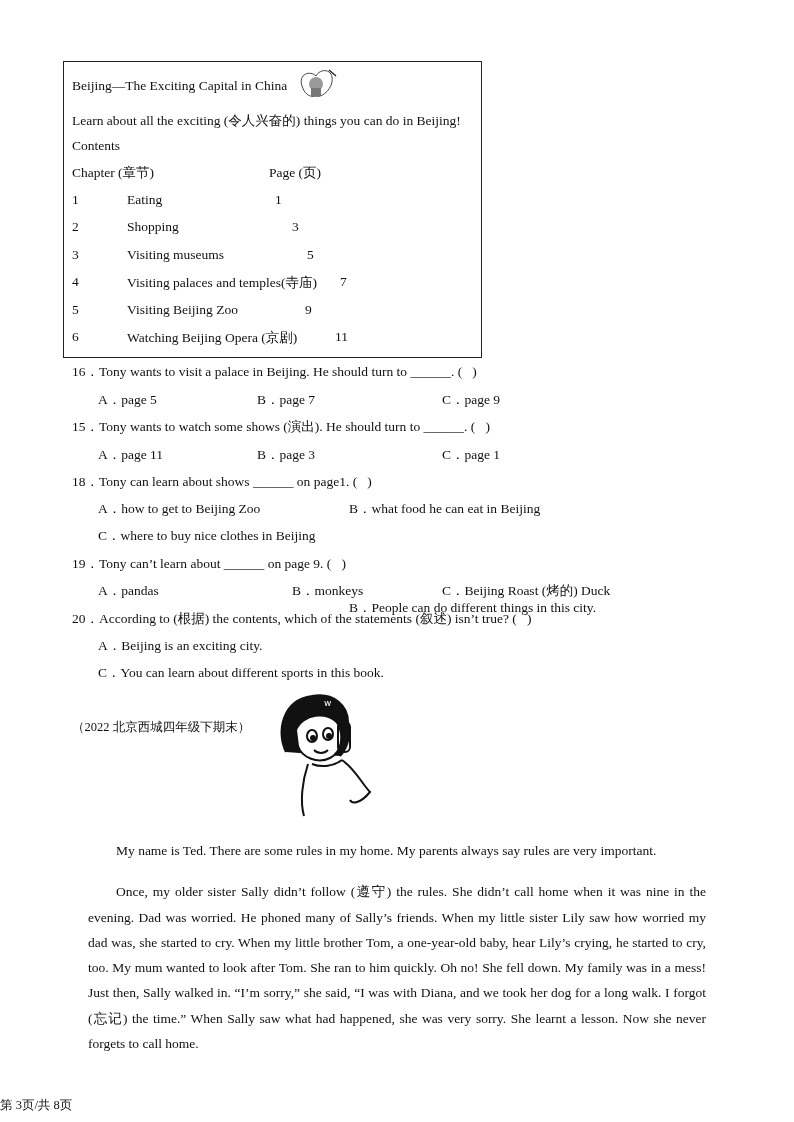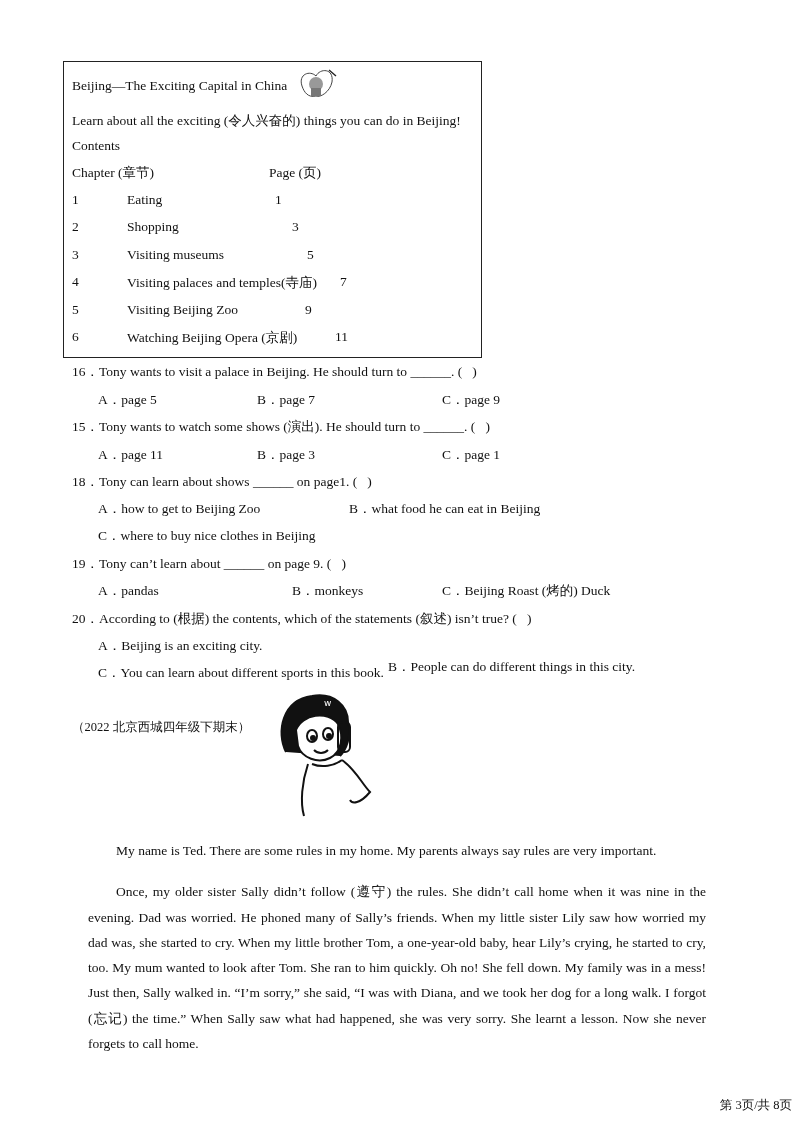--- a/index.html
+++ b/index.html
@@ -6,21 +6,21 @@
   body { width:794px; height:1122px; position:relative; overflow:hidden;
          font-family:"Liberation Serif","DejaVu Serif",serif; color:#111; font-size:13.5px; }
   .abs { position:absolute; white-space:nowrap; }
   .toc-box { position:absolute; left:63px; top:61px; width:419px; height:297px;
              border:1.3px solid #222; box-sizing:border-box; }
   .q { position:absolute; left:72px; white-space:nowrap; }
   .opt { position:absolute; white-space:nowrap; }
   .para { position:absolute; left:72px; width:650px; font-size:13.5px; line-height:25.3px; text-align:justify; }
   .para p { margin:16px; }
   .indent { text-indent:28px; }
-  .footer { position:absolute; left:0; width:792px; top:1097px; text-align:right; font-size:12.5px; }
+  .footer { position:absolute; left:0; width:792px; top:1097px; text-align:left; font-size:12.5px; }
 </style>
 </head>
 <body>
 
 <div class="toc-box"></div>
 <div class="abs" style="left:72px;top:78px;">Beijing—The Exciting Capital in China</div>
 <svg class="abs" style="left:296px;top:64px;" width="44" height="36">
   <path d="M6 22 C2 10 14 6 20 12 C24 4 38 4 36 18 C34 28 24 34 20 32 C12 34 8 28 6 22 Z" fill="none" stroke="#444" stroke-width="1"></path>
   <line x1="33" y1="6" x2="40" y2="12" stroke="#222" stroke-width="1.4"></line>
   <circle cx="20" cy="20" r="7" fill="#999"></circle>
@@ -86,21 +86,21 @@
 <div>
   <div class="q" style="top:555px;"><span>19．</span><span>Tony can’t learn about ______ on page 9. (&nbsp;&nbsp;&nbsp;)</span></div>
   <div class="opt" style="left:98px;top:582px;">A．pandas</div>
   <div class="opt" style="left:257px;top:582px;margin-left:35px;">B．monkeys</div>
   <div class="opt" style="left:442px;top:582px;">C．Beijing Roast (烤的) Duck</div>
 </div>
 
 <div>
   <div class="q" style="top:610px;"><span>20．</span><span>According to (根据) the contents, which of the statements (叙述) isn’t true? (&nbsp;&nbsp;&nbsp;)</span></div>
   <div class="opt" style="left:98px;top:637px;">A．Beijing is an exciting city.</div>
-  <div class="opt" style="left:349px;top:658px;margin-left:39px;">B．People can do different things in this city.</div>
+  <div class="opt" style="left:349px;top:599px;">B．People can do different things in this city.</div>
   <div class="opt" style="left:98px;top:664px;">C．You can learn about different sports in this book.</div>
 </div>
 
 <div class="abs" style="left:72px;top:719px;font-size:12.5px;">（2022 北京西城四年级下期末）</div>
 <svg class="abs" style="left:272px;top:692px;" width="108" height="126" viewBox="0 0 108 126">
   <g fill="none" stroke="#111" stroke-width="2">
     <path d="M14 60 C4 40 10 8 40 4 C62 0 76 14 76 30 C80 44 74 58 68 64" fill="#111"></path>
     <path d="M24 38 C30 22 56 18 66 32 C72 44 70 60 58 66 C46 72 30 66 26 54 Z" fill="#fff"></path>
     <ellipse cx="40" cy="44" rx="5" ry="6"></ellipse>
     <ellipse cx="56" cy="42" rx="5" ry="6"></ellipse>

